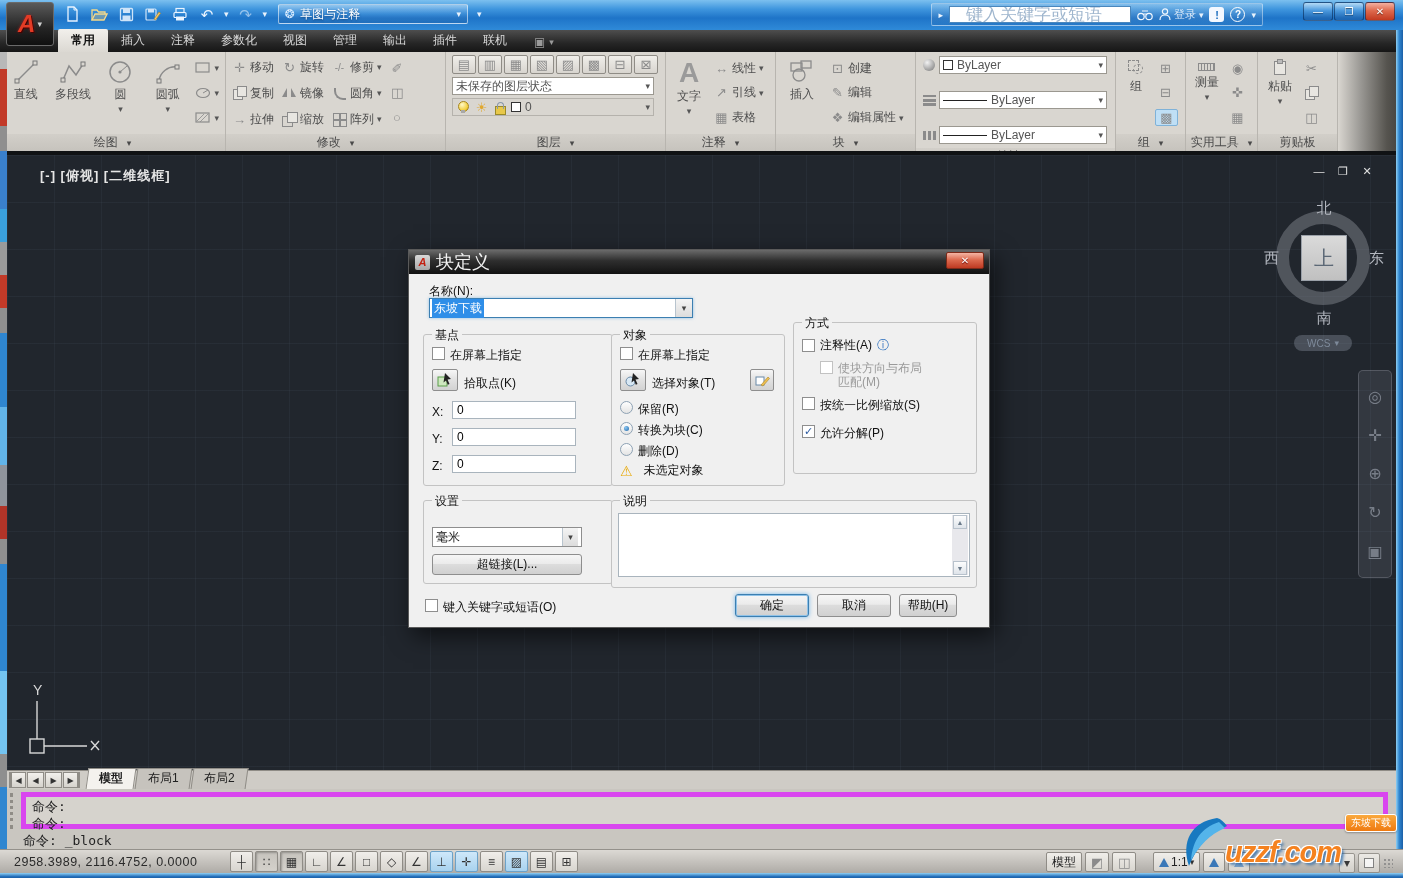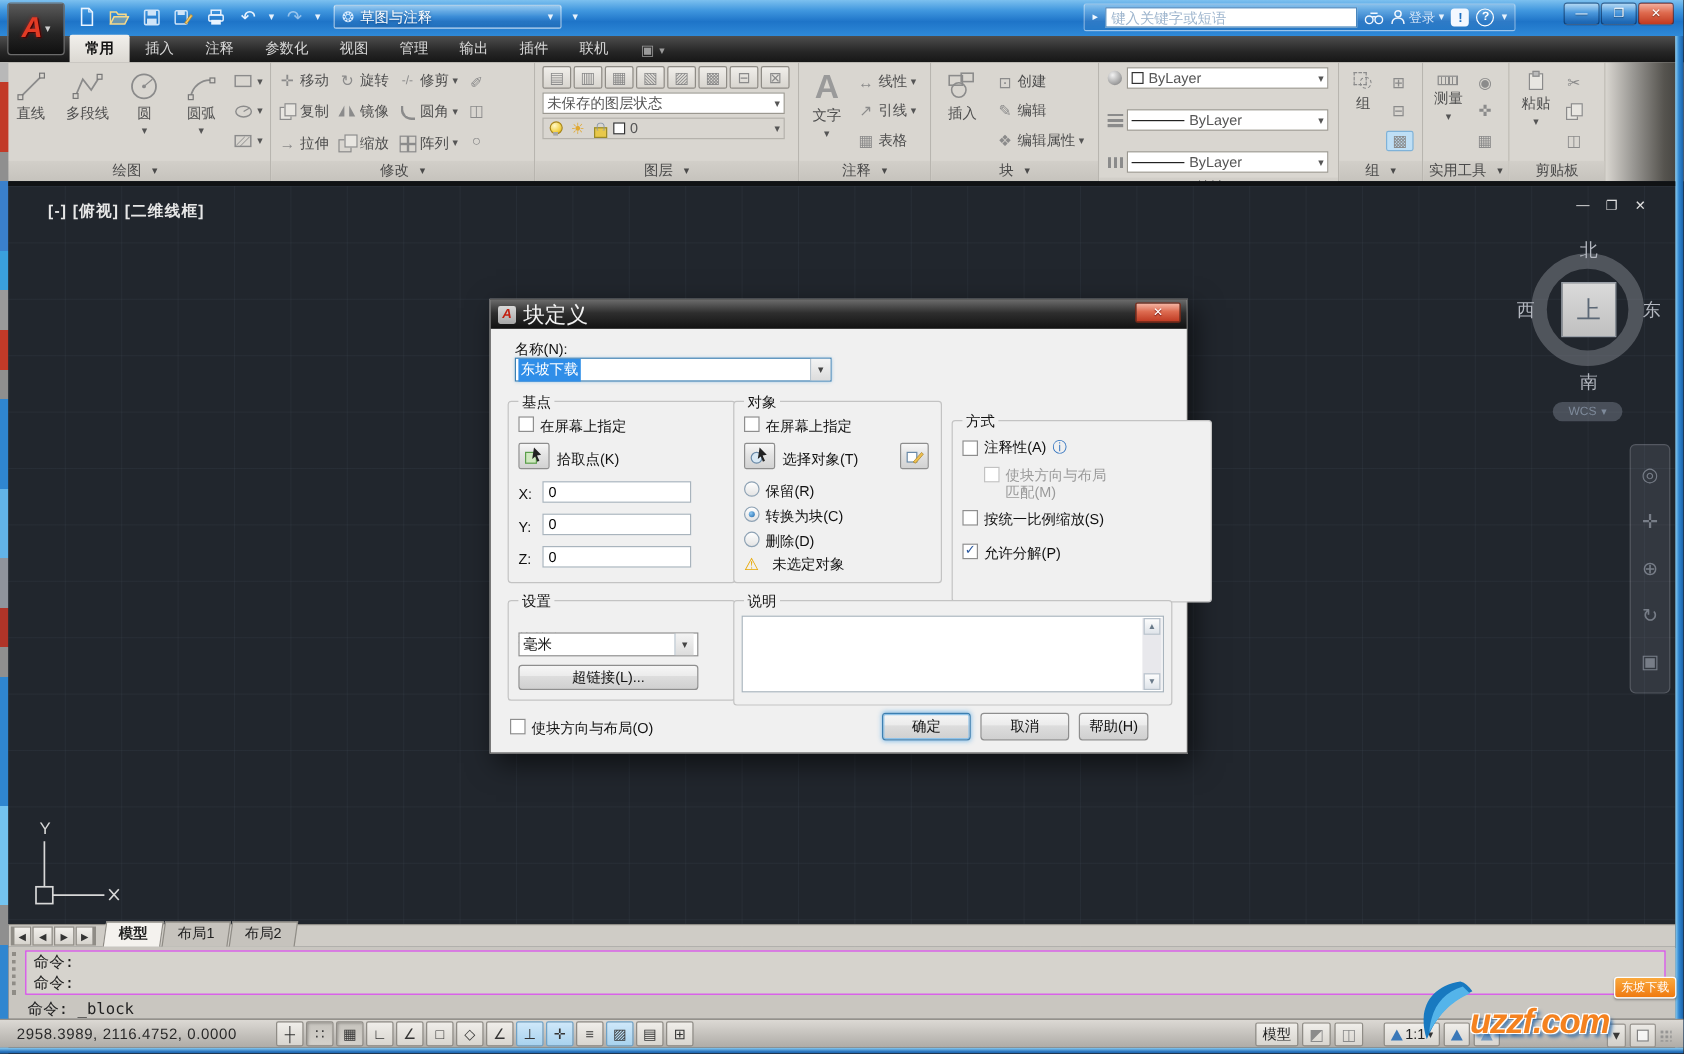--- a/index.html
+++ b/index.html
@@ -26,21 +26,21 @@
   .wsbox{display:flex;align-items:center;gap:5px;height:20px;padding:0 6px;margin-left:4px;
     background:linear-gradient(rgba(255,255,255,.35),rgba(120,180,235,.18) 50%,rgba(20,70,130,.25));
     border:1px solid rgba(255,255,255,.55);border-radius:2px;width:190px}
   .wsbox .gear{color:#dfefff;font-size:12px}
   .wsbox .wslabel{color:#fff;flex:1;font-size:12px;text-shadow:0 1px 2px rgba(0,40,90,.6)}
   .title-center{position:absolute;left:470px;top:0;width:460px;height:30px;display:flex;align-items:center;
     justify-content:center;gap:46px;text-shadow:0 1px 2px rgba(0,40,90,.55);font-size:13px}
   .infocenter{position:absolute;right:140px;top:3px;display:flex;align-items:center;gap:6px;height:23px;
     background:linear-gradient(rgba(255,255,255,.22),rgba(30,90,160,.2));border:1px solid rgba(255,255,255,.4);
     border-radius:2px;padding:0 6px}
-  .searchbox{width:210px;height:17px;background:#fff;border:1px solid #4a87bd;font-size:12px;padding:0 4px;color:#555}
+  .searchbox{width:182px;height:17px;background:#fff;border:1px solid #4a87bd;font-size:17px;padding:0 16px;color:#555}
   .searchbox::placeholder{color:#9fb6ce}
   .icbtn{display:flex;align-items:center;justify-content:center;color:#f2f8ff;gap:3px}
   .xchg{width:15px;height:15px;background:#f4f8ff;border-radius:3px;color:#1f6fc0;font-weight:bold;
     font-size:11px;display:flex;align-items:center;justify-content:center}
   .helpc{width:15px;height:15px;border:1.5px solid #fff;border-radius:50%;font-size:10px;font-weight:bold;
     display:flex;align-items:center;justify-content:center}
   .winbtns{position:absolute;right:8px;top:2px;display:flex;gap:1px}
   .winbtn{width:30px;height:19px;display:flex;align-items:center;justify-content:center;color:#fff;font-size:10px;
     background:linear-gradient(rgba(255,255,255,.5),rgba(130,180,230,.25) 45%,rgba(15,60,120,.3));
     border:1px solid rgba(5,40,85,.6);border-radius:3px;text-shadow:0 1px 1px rgba(0,0,0,.5)}
@@ -184,21 +184,21 @@
     display:flex;align-items:center;justify-content:center;font-size:8px;color:#333;margin-bottom:1px}
   .ltab{padding:1px 11px 2px;border:1px solid #8f8c86;border-bottom:none;background:#c6c3bd;color:#222;
     transform:skewX(-8deg)}
   .ltab span{display:inline-block;transform:skewX(8deg)}
   .ltab.active{background:#f4f2ee;font-weight:bold}
 
   
   .cmdarea{position:absolute;left:7px;top:789px;width:1389px;height:60px;background:#c9c6c0}
   .cmdgrip{position:absolute;left:3px;top:4px;width:8px;height:36px;border-left:3px dotted #8f8c86}
   .cmdhist{position:absolute;left:14px;top:3px;right:8px;height:37px;background:#d6d3cd;
-    border:1px solid #d946ef;font-family:"DejaVu Sans Mono",monospace;font-size:13px;color:#222;padding:1px 6px;line-height:17px}
+    border:5px solid #d946ef;font-family:"DejaVu Sans Mono",monospace;font-size:13px;color:#222;padding:1px 6px;line-height:17px}
   .cmdline{position:absolute;left:16px;top:43px;font-family:"DejaVu Sans Mono",monospace;font-size:13px;color:#222}
 
   
   .statusbar{position:absolute;left:0;top:849px;width:1403px;height:24px;
     background:linear-gradient(#dcd9d4,#bcb9b4 70%,#aeaba6);border-top:1px solid #94918b}
   .coords{position:absolute;left:14px;top:5px;color:#2a2a2a;font-size:12.5px;letter-spacing:.5px}
   .toggles{position:absolute;left:230px;top:1px;display:flex;gap:2px}
   .tg{width:23px;height:21px;background:linear-gradient(#f0eeea,#d8d5cf);border:1px solid #8f8c86;border-radius:2px;
     display:flex;align-items:center;justify-content:center;font-size:12px;color:#333}
   .tg.pressed{background:linear-gradient(#c6c3bd,#d4d1cb);box-shadow:inset 1px 1px 2px rgba(0,0,0,.25)}
@@ -781,21 +781,21 @@
       <span class="cbrow" style="position:absolute;left:8px;top:108px">
         <span class="rd"></span>
         <span>删除(D)</span>
       </span>
       <span class="cbrow" style="position:absolute;left:8px;top:127px;align-items:center">
         <span class="warnic">⚠</span>
         <span style="margin-left:6px">未选定对象</span>
       </span>
     </div>
 
-    <div class="grp" style="left:384px;top:100px;width:217px;height:152px">
+    <div class="grp" style="left:384px;top:72px;width:184px;height:152px">
       <span class="lg">方式</span>
       <span class="cbrow" style="position:absolute;left:8px;top:14px;align-items:center">
         <span class="cb"></span>
         <span>注释性(A)</span>
         <span class="infoic">ⓘ</span>
       </span>
       <span class="cbrow" style="position:absolute;left:26px;top:38px">
         <span class="cb dis"></span>
         <span style="color:#9a9a9a;line-height:14px">
           <span style="display:block">使块方向与布局</span>
@@ -827,21 +827,21 @@
       <div style="position:absolute;left:6px;top:12px;width:352px;height:64px;background:#fff;border:1px solid #a9b4bd">
         <div class="dscroll">
           <span>▲</span>
           <span>▼</span>
         </div>
       </div>
     </div>
 
     <span class="cbrow" style="position:absolute;left:16px;top:349px">
       <span class="cb"></span>
-      <span>使块方向与布局(O)</span>
+      <span>键入关键字或短语(O)</span>
     </span>
 
     <span class="wbtn default" style="position:absolute;left:326px;top:344px;width:74px;height:23px">确定</span>
     <span class="wbtn" style="position:absolute;left:408px;top:344px;width:74px;height:23px">取消</span>
     <span class="wbtn" style="position:absolute;left:490px;top:344px;width:58px;height:23px">帮助(H)</span>
   </div>
 
   <div class="layoutbar">
     <span class="vcrbtn" style="border-left-width:3px">◀</span>
     <span class="vcrbtn">◀</span>

